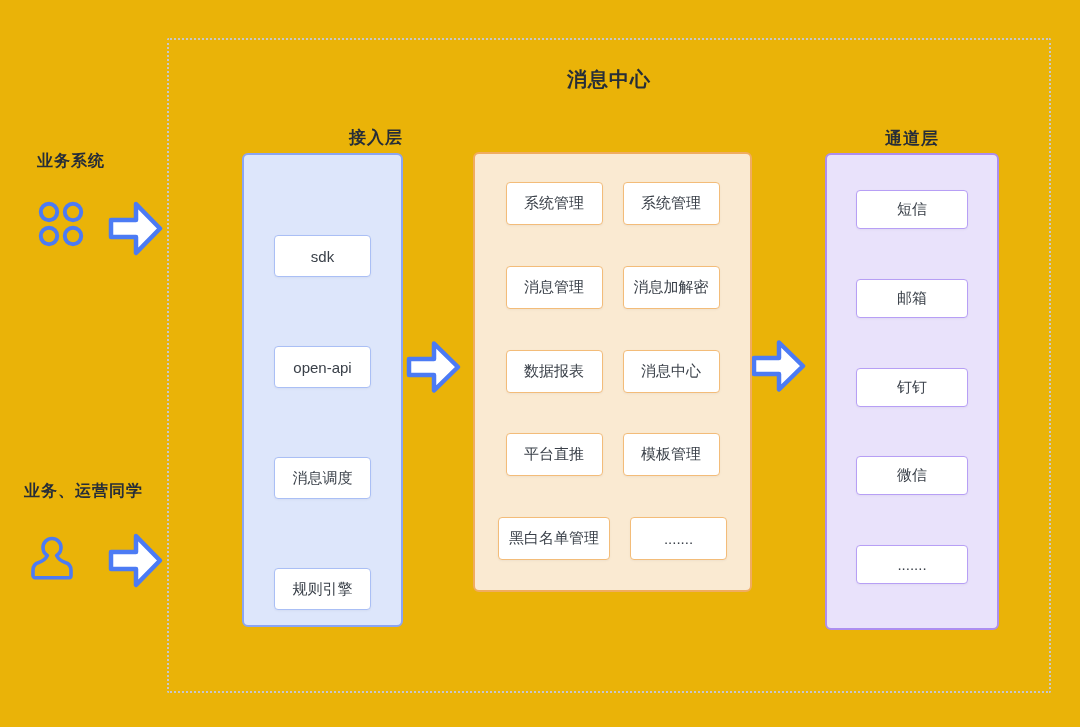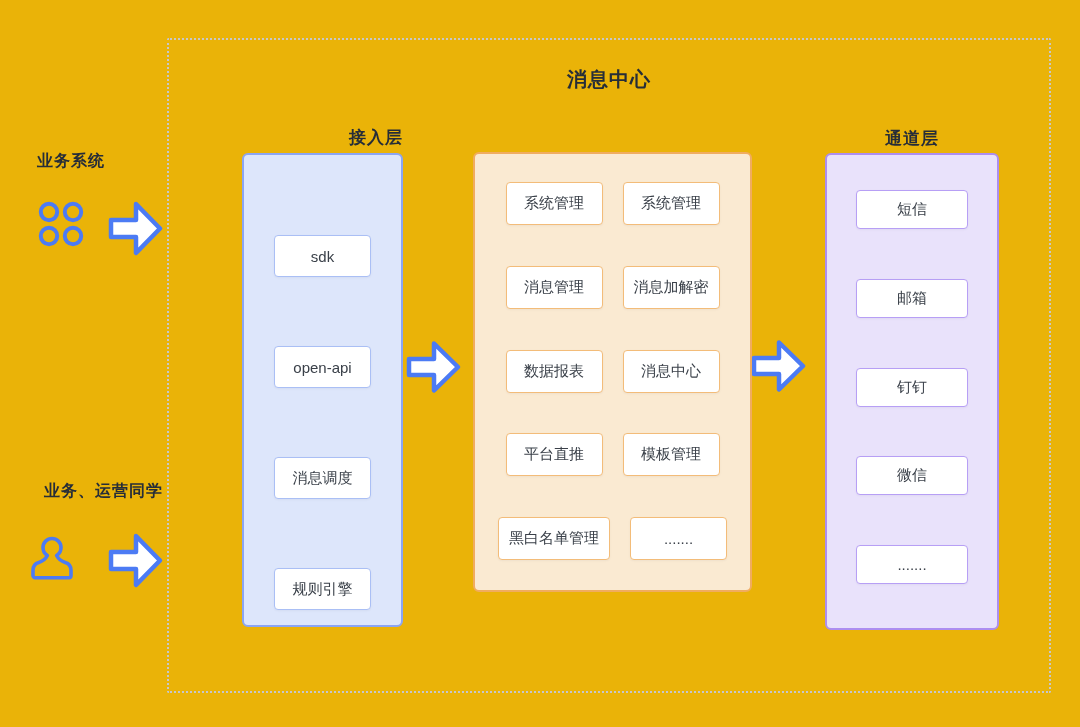--- a/index.html
+++ b/index.html
@@ -50,21 +50,21 @@
     box-shadow:0 1px 2px rgba(120,120,140,0.08);
   }
   .access-item{width:97px;height:42px;border:1px solid #aabff5;}
   .business-item{min-width:97px;height:43px;padding:0 10px;border:1px solid #f3bc79;}
   .channel-item{width:112px;height:39px;border:1px solid #b79ff5;}
 
   .actor-label{
     position:absolute;font-size:16px;font-weight:bold;color:#262d38;letter-spacing:1px;white-space:nowrap;
   }
   .label-business-system{left:37px;top:151px;}
-  .label-operators{left:44px;top:481px;}
+  .label-operators{left:24px;top:481px;}
   .icon-wrap{position:absolute;}
   .grid-circles{left:37px;top:199px;}
   .person{left:29px;top:534px;}
   .arrow{position:absolute;}
   .arrow-a1{left:107px;top:197px;}
   .arrow-a2{left:107px;top:529px;}
   .arrow-a3{left:405px;top:337px;}
   .arrow-a4{left:750px;top:336px;}
 </style>
 </head>

